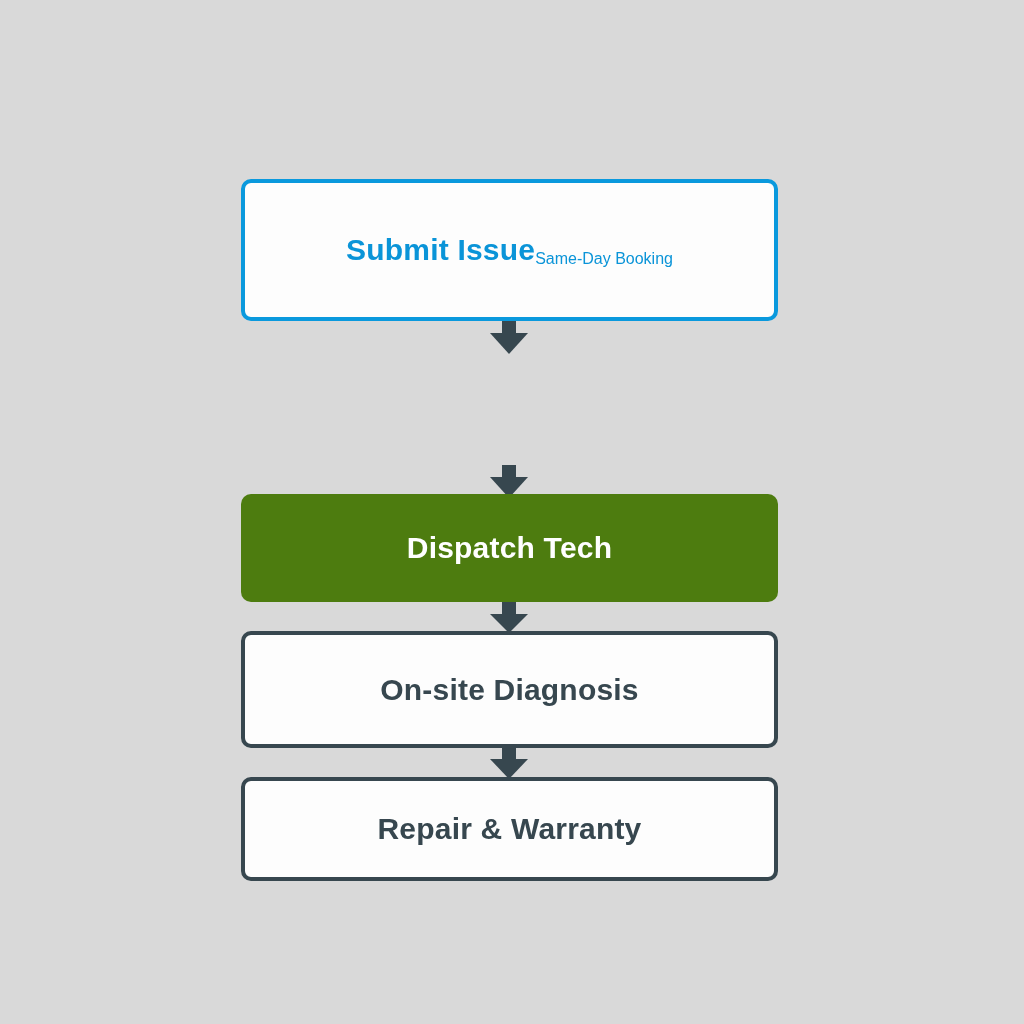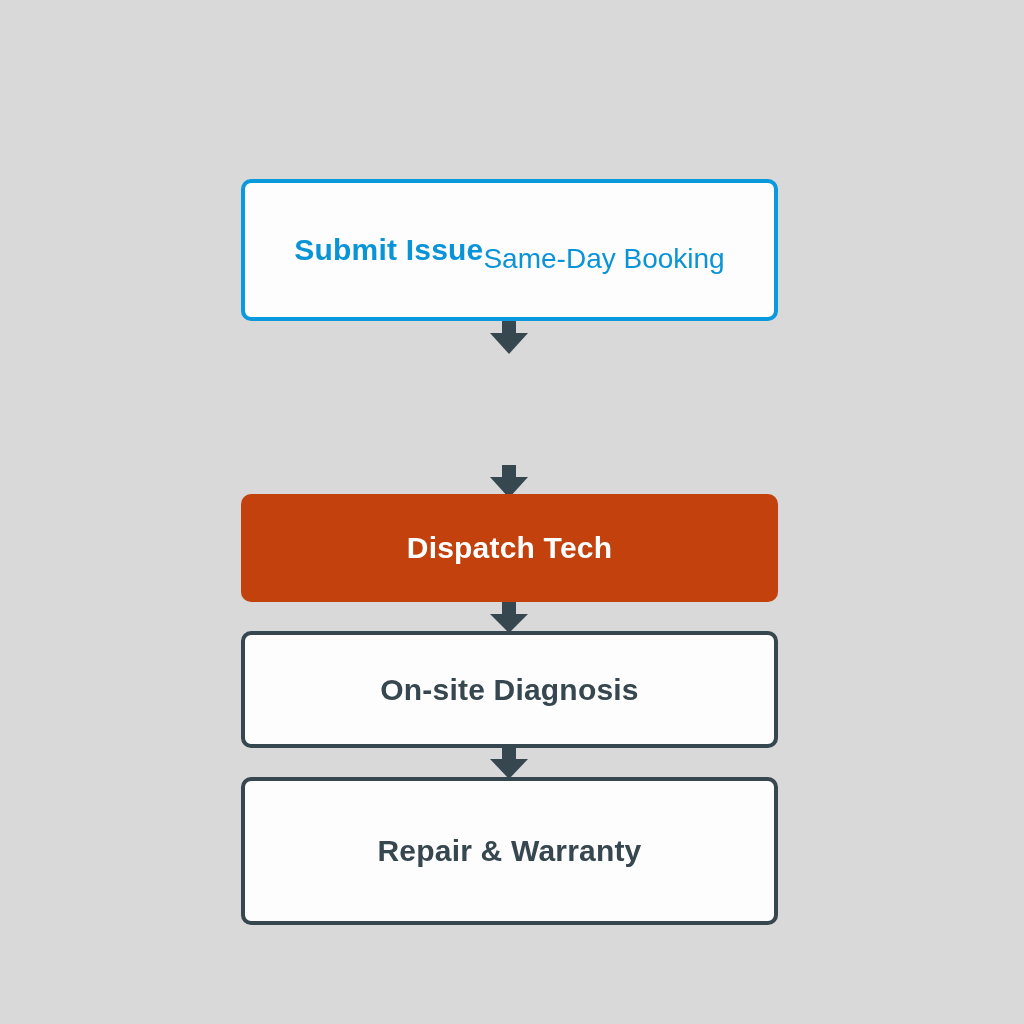--- a/index.html
+++ b/index.html
@@ -31,35 +31,35 @@
       align-items: center;
       justify-content: center;
       text-align: center;
     }
     .box.blue-outline {
       border: 4px solid #0a99dd;
       color: #0a94d8;
     }
     .box.filled {
       border: none;
-      background: #c2410c;
+      background: #4d7c0f;
       color: #ffffff;
     }
     .box.dark-outline {
       border: 4px solid #37474f;
       color: #37474f;
     }
     .title {
       font-weight: bold;
       font-size: 30px;
       line-height: 36px;
       letter-spacing: 0.2px;
     }
     .subtitle {
-      font-size: 28px;
+      font-size: 16px;
       line-height: 30px;
       margin-top: 18px;
     }
     .arrow {
       position: absolute;
       left: 490px;
       width: 38px;
     }
     .arrow svg { display: block; }
   </style>
@@ -103,17 +103,17 @@
     <div class="title">On-site Diagnosis</div>
   </div>
 
   <div class="arrow" style="top:747px;">
     <svg width="38" height="32" viewBox="0 0 38 32">
       <rect x="12" y="0" width="14" height="12" fill="#37474f"></rect>
       <polygon points="0,12 38,12 19,32" fill="#37474f"></polygon>
     </svg>
   </div>
 
-  <div class="box dark-outline" style="top:777px;height:148px;">
+  <div class="box dark-outline" style="top:777px;height:104px;">
     <div class="title">Repair &amp; Warranty</div>
   </div>
 
 </div>
 
 </body></html>

